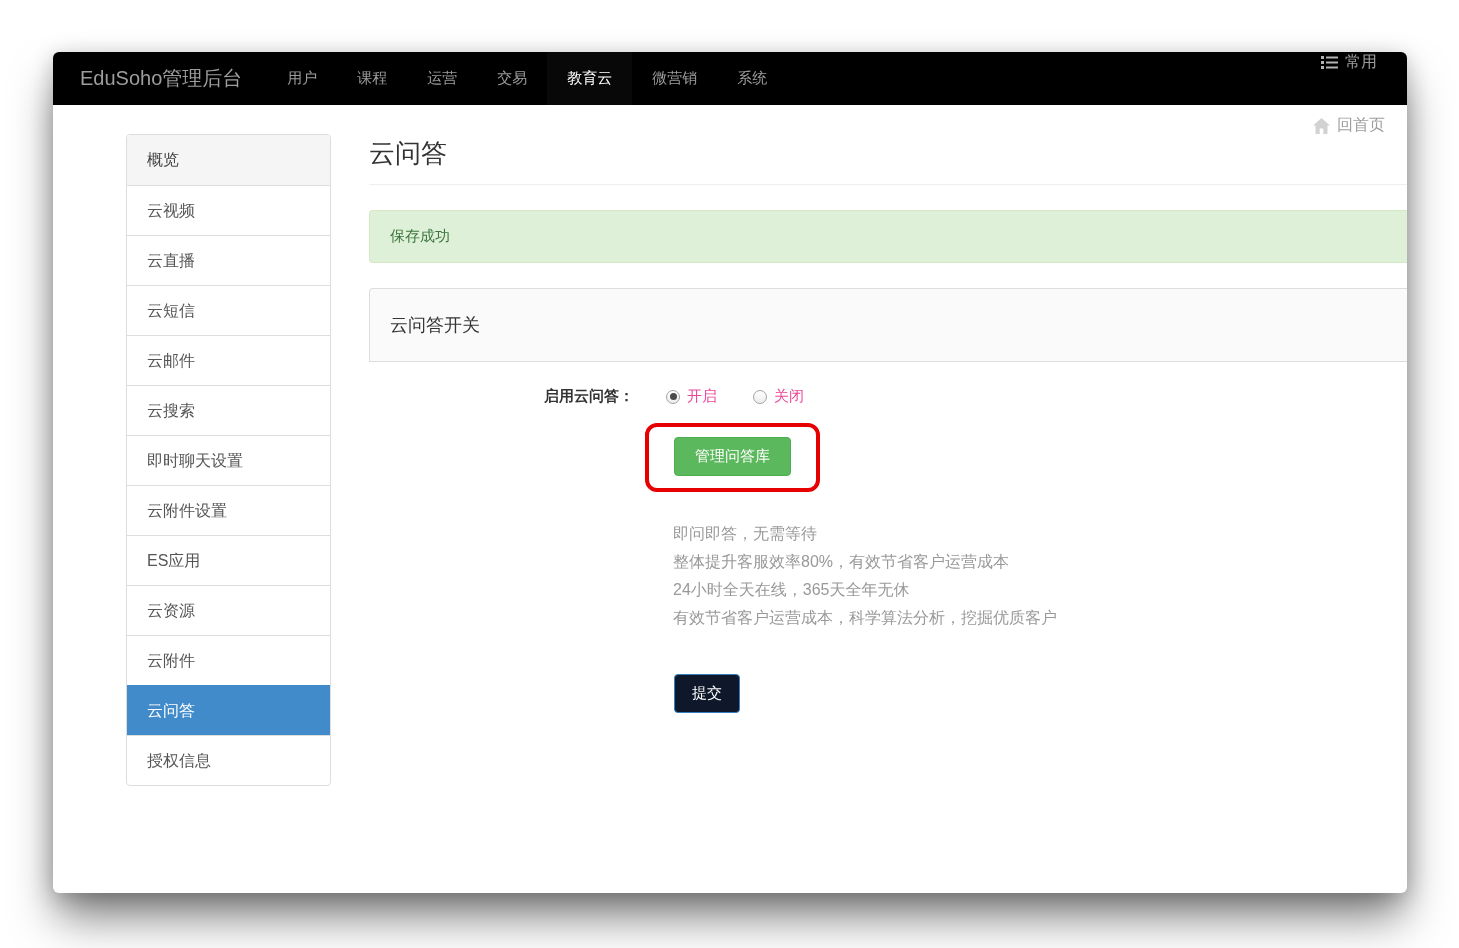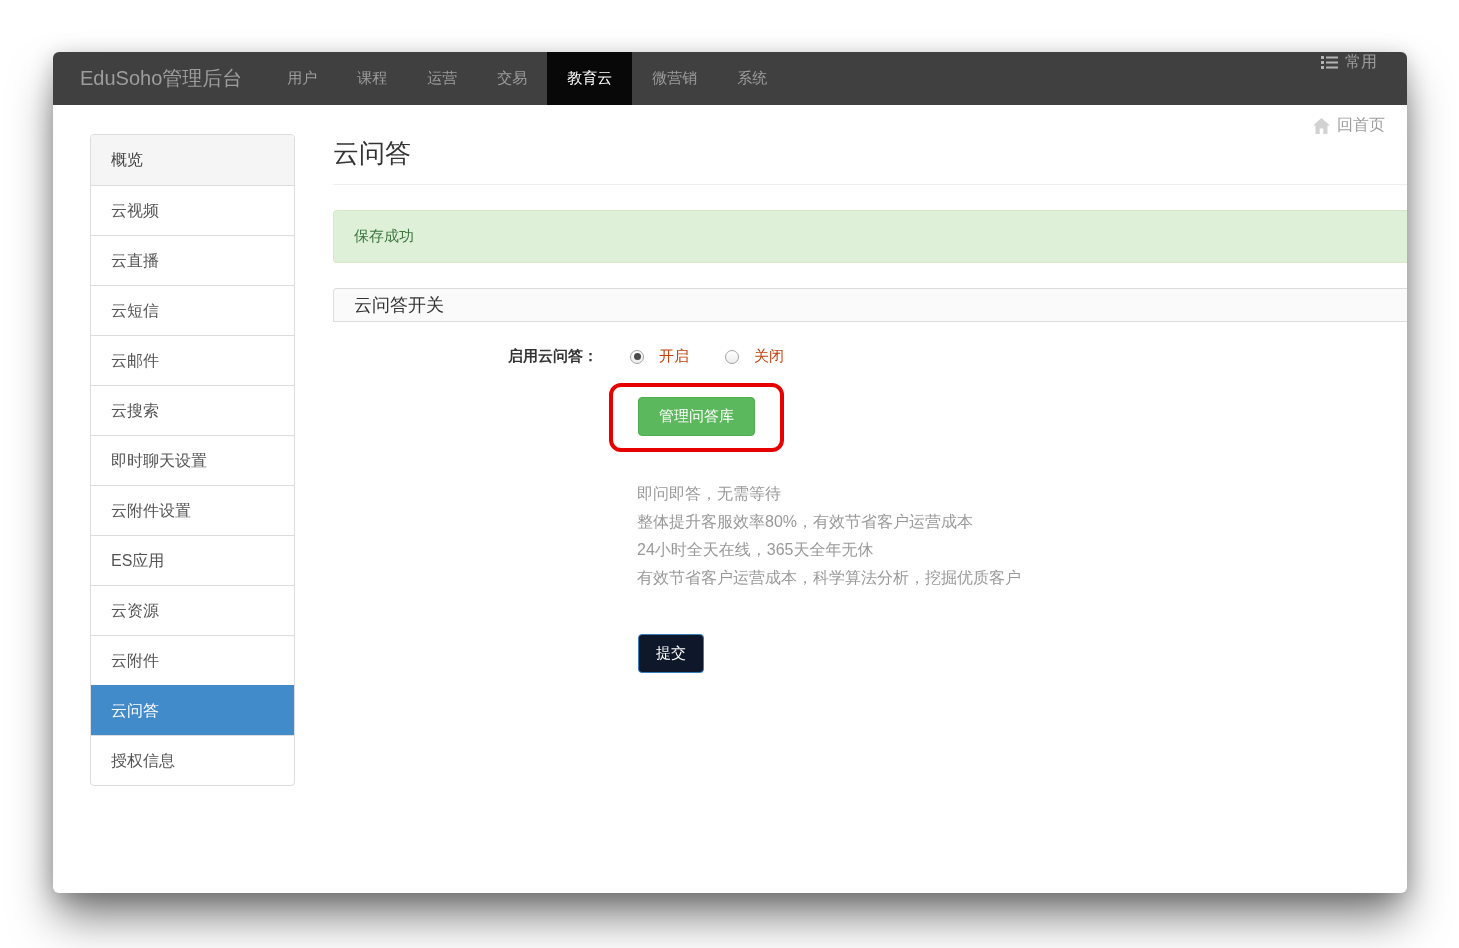--- a/index.html
+++ b/index.html
@@ -13,21 +13,21 @@
     left: 53px; top: 52px;
     width: 1354px; height: 841px;
     background: #fff;
     border-radius: 6px;
     box-shadow: 0 28px 45px -4px rgba(0,0,0,0.5), 0 4px 22px rgba(0,0,0,0.22);
     overflow: hidden;
   }
   
   .navbar {
     height: 53px;
-    background: #404040;
+    background: #000000;
     display: flex;
     align-items: stretch;
   }
   .brand {
     color: #9d9d9d;
     font-size: 20px;
     line-height: 53px;
     padding: 0 25px 0 27px;
     white-space: nowrap;
   }
@@ -51,20 +51,21 @@
   .nav-link {
     display: flex; align-items: center; gap: 7px;
     color: #9d9d9d; font-size: 16px; cursor: pointer; white-space: nowrap;
   }
   .nav-link svg { display: block; }
   
   .content {
     display: flex;
     align-items: flex-start;
     padding: 29px 0 0 37px;
+    margin-left: 36px;
   }
   
   .sidebar {
     width: 205px;
     flex-shrink: 0;
     border: 1px solid #ddd;
     border-radius: 4px;
     background: #fff;
   }
   .sidebar-item {
@@ -105,39 +106,39 @@
     color: #3c763d;
     font-size: 15px;
     padding: 16px 20px;
     margin-bottom: 25px;
   }
   .panel-heading {
     background: #fafafa;
     border: 1px solid #ddd;
     border-right: 0;
     border-radius: 4px 0 0 0;
-    padding: 4px 20px;
+    padding: 24px 20px;
     font-size: 18px;
     color: #333;
   }
   .form-row {
     display: flex;
     align-items: flex-start;
     margin-top: 25px;
   }
   .form-label {
     width: 265px;
     text-align: right;
     font-weight: bold;
     font-size: 15px;
     color: #333;
     flex-shrink: 0;
   }
   .radios { display: flex; align-items: center; margin-left: 32px; gap: 36px; }
-  .radio-option { display: flex; align-items: center; gap: 15px; font-size: 15px; color: #c2410c; cursor: pointer; }
+  .radio-option { display: flex; align-items: center; gap: 7px; font-size: 15px; color: #ec4899; cursor: pointer; }
   .radio-circle {
     width: 14px; height: 14px;
     border-radius: 50%;
     border: 1px solid #a3a3a3;
     background: linear-gradient(#ffffff, #ededed);
     display: inline-flex; align-items: center; justify-content: center;
     flex-shrink: 0;
   }
   .radio-circle.checked::after {
     content: "";

